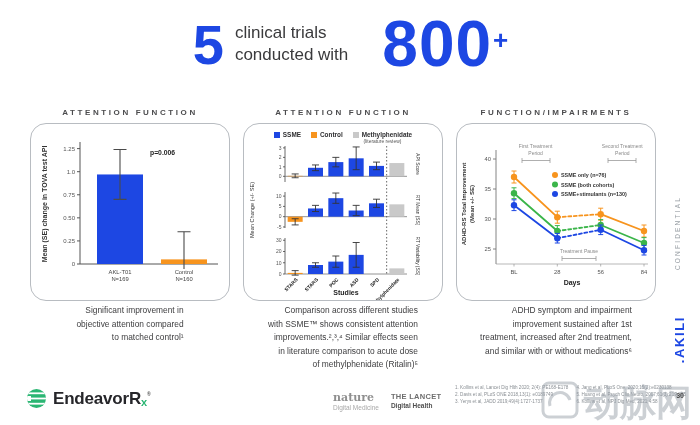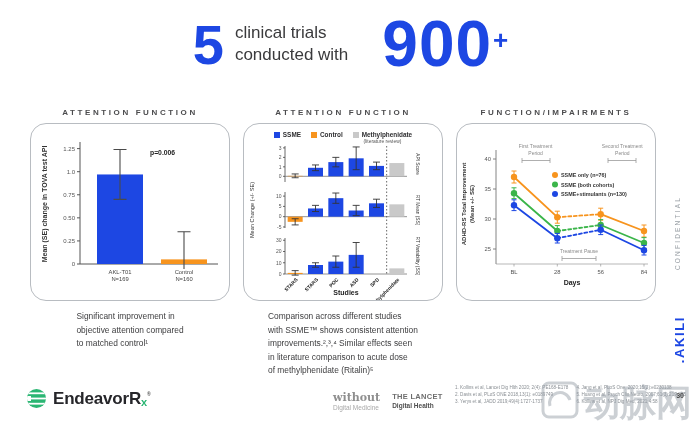--- a/index.html
+++ b/index.html
@@ -11,21 +11,21 @@
   .n1{font-size:56px;font-weight:600;color:#1d47e3;line-height:0.95;}
   .n2{font-size:64px;font-weight:600;color:#1d47e3;line-height:0.95;letter-spacing:1px;}
   .plus{font-size:26px;font-weight:700;color:#1d47e3;position:relative;top:-17px;left:1px;}
   .slbl{font-size:17px;color:#3a3a3c;white-space:pre-line;line-height:1.3;font-weight:500;}
   
   .panels{position:absolute;top:100px;left:30px;right:44px;display:flex;gap:13px;}
   .panel{flex:1;display:flex;flex-direction:column;align-items:center;min-width:0;}
   .phead{font-size:8px;font-weight:700;letter-spacing:2.6px;color:#4c4c4e;margin:8px 0 6px;white-space:nowrap;}
   .card{width:100%;height:178px;border:1.4px solid #b8bcc1;border-radius:16px;background:#fff;
         display:flex;flex-direction:column;align-items:center;justify-content:center;box-sizing:border-box;overflow:hidden;}
-  .caption{font-size:8.4px;color:#3d3d3f;line-height:1.62;margin:9px 0 0;white-space:pre-line;font-weight:500;text-align:left;}
+  .caption{font-size:8.4px;color:#3d3d3f;line-height:1.62;margin:3px 0 0;white-space:pre-line;font-weight:500;text-align:right;}
   
   .legend2{display:flex;gap:10px;align-items:flex-start;margin:7px 0 0;font-size:6.4px;color:#2e2e30;font-weight:700;}
   .legend2 .li{display:flex;align-items:center;}
   .legend2 .licol{display:flex;flex-direction:column;align-items:center;}
   .sw{width:6px;height:6px;display:inline-block;margin-right:3px;}
   .legend2 small{font-size:4.9px;color:#555;font-weight:400;margin-top:1px;}
   
   .logo{position:absolute;left:26px;bottom:16px;display:flex;align-items:center;gap:6px;}
   .logo-text{font-size:17px;font-weight:700;color:#26262a;letter-spacing:-0.2px;}
   .logo-x{color:#2bb673;font-size:11px;font-weight:700;vertical-align:-2px;}
@@ -50,21 +50,21 @@
 <div class="slide">
 
   <div class="hdr">
     <div class="stat">
       <span class="n1">5</span>
       <span class="slbl">clinical trials
 conducted with</span>
     </div>
     <div class="stat">
       <span style="white-space:nowrap;">
-        <span class="n2">900</span><span class="plus">+</span>
+        <span class="n2">800</span><span class="plus">+</span>
       </span>
     </div>
   </div>
 
   <div class="panels">
 
     <section class="panel">
       <h2 class="phead">ATTENTION FUNCTION</h2>
       <div class="card">
         <svg id="chart1" width="196" height="168" viewBox="0 0 196 168">
@@ -330,20 +330,24 @@
             <circle cx="142.7" cy="97.80000000000001" r="3.2" fill="#1d47e3"></circle>
             <circle cx="186" cy="118.19999999999999" r="3.2" fill="#1d47e3"></circle>
             <circle cx="97" cy="43" r="3" fill="#f7941e"></circle>
             <text x="103" y="45" font-size="5.4" fill="#333" text-anchor="start" font-weight="bold">SSME only (n=76)</text>
             <circle cx="97" cy="52.5" r="3" fill="#3bb54a"></circle>
             <text x="103" y="54.5" font-size="5.4" fill="#333" text-anchor="start" font-weight="bold">SSME (both cohorts)</text>
             <circle cx="97" cy="62" r="3" fill="#1d47e3"></circle>
             <text x="103" y="64" font-size="5.4" fill="#333" text-anchor="start" font-weight="bold">SSME+stimulants (n=130)</text>
           </svg>
       </div>
+      <p class="caption">ADHD symptom and impairment
+improvement sustained after 1st
+treatment, increased after 2nd treatment,
+and similar with or without medications⁶</p>
     </section>
   </div>
 
   <div class="logo">
     <svg width="21" height="21" viewBox="0 0 21 21">
       <defs>
           <clipPath id="lc">
             <circle cx="10.5" cy="10.5" r="9.5"></circle>
           </clipPath>
         </defs>
@@ -353,21 +357,21 @@
         <rect x="0" y="9.6" width="21" height="1.8" fill="#fff"></rect>
         <rect x="0" y="14.8" width="21" height="1.8" fill="#fff"></rect>
         <rect x="0" y="8" width="5" height="5" fill="#fff"></rect>
       </g>
     </svg>
     <span class="logo-text"><span>Endeavor</span><span>R</span><span class="logo-x">x</span><span class="logo-reg">®</span></span>
   </div>
 
   <div class="journals">
     <div>
-      <div class="jname-serif">without</div>
+      <div class="jname-serif">nature</div>
       <div class="jsub">Digital Medicine</div>
     </div>
     <div>
       <div class="jname-lancet">THE LANCET</div>
       <div class="jsub2">Digital Health</div>
     </div>
   </div>
 
   <div class="refs">
     <div class="refcol">

